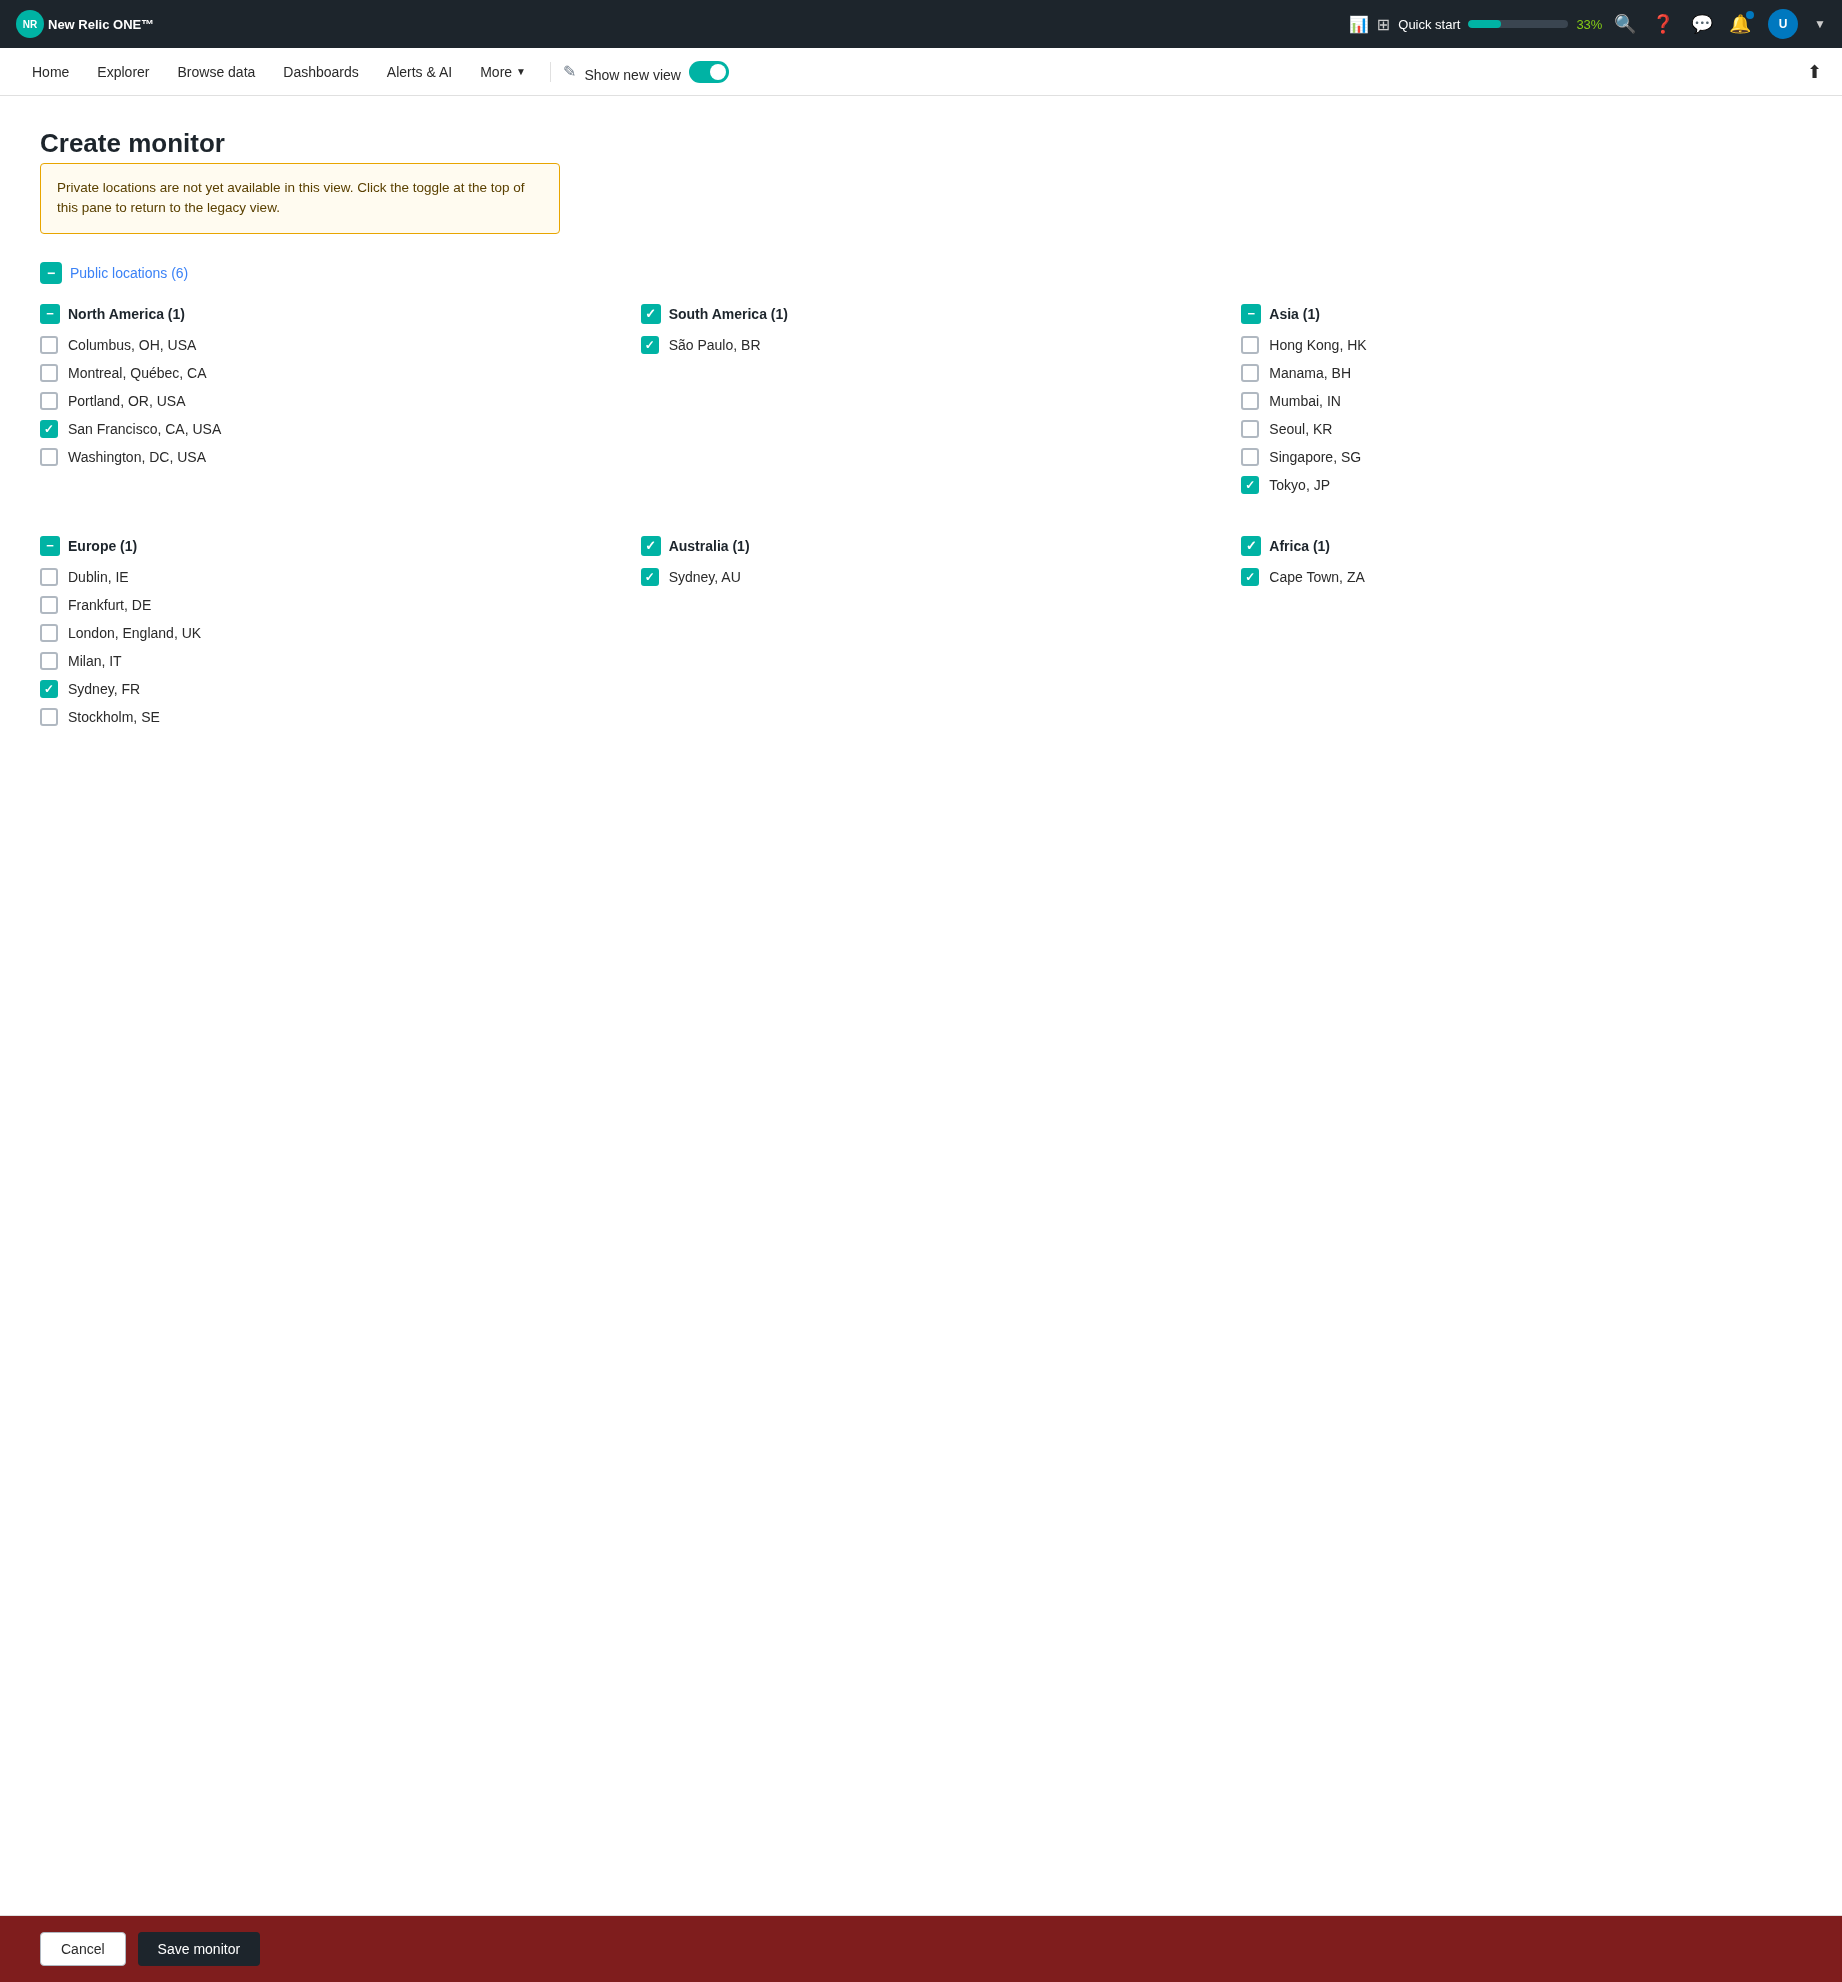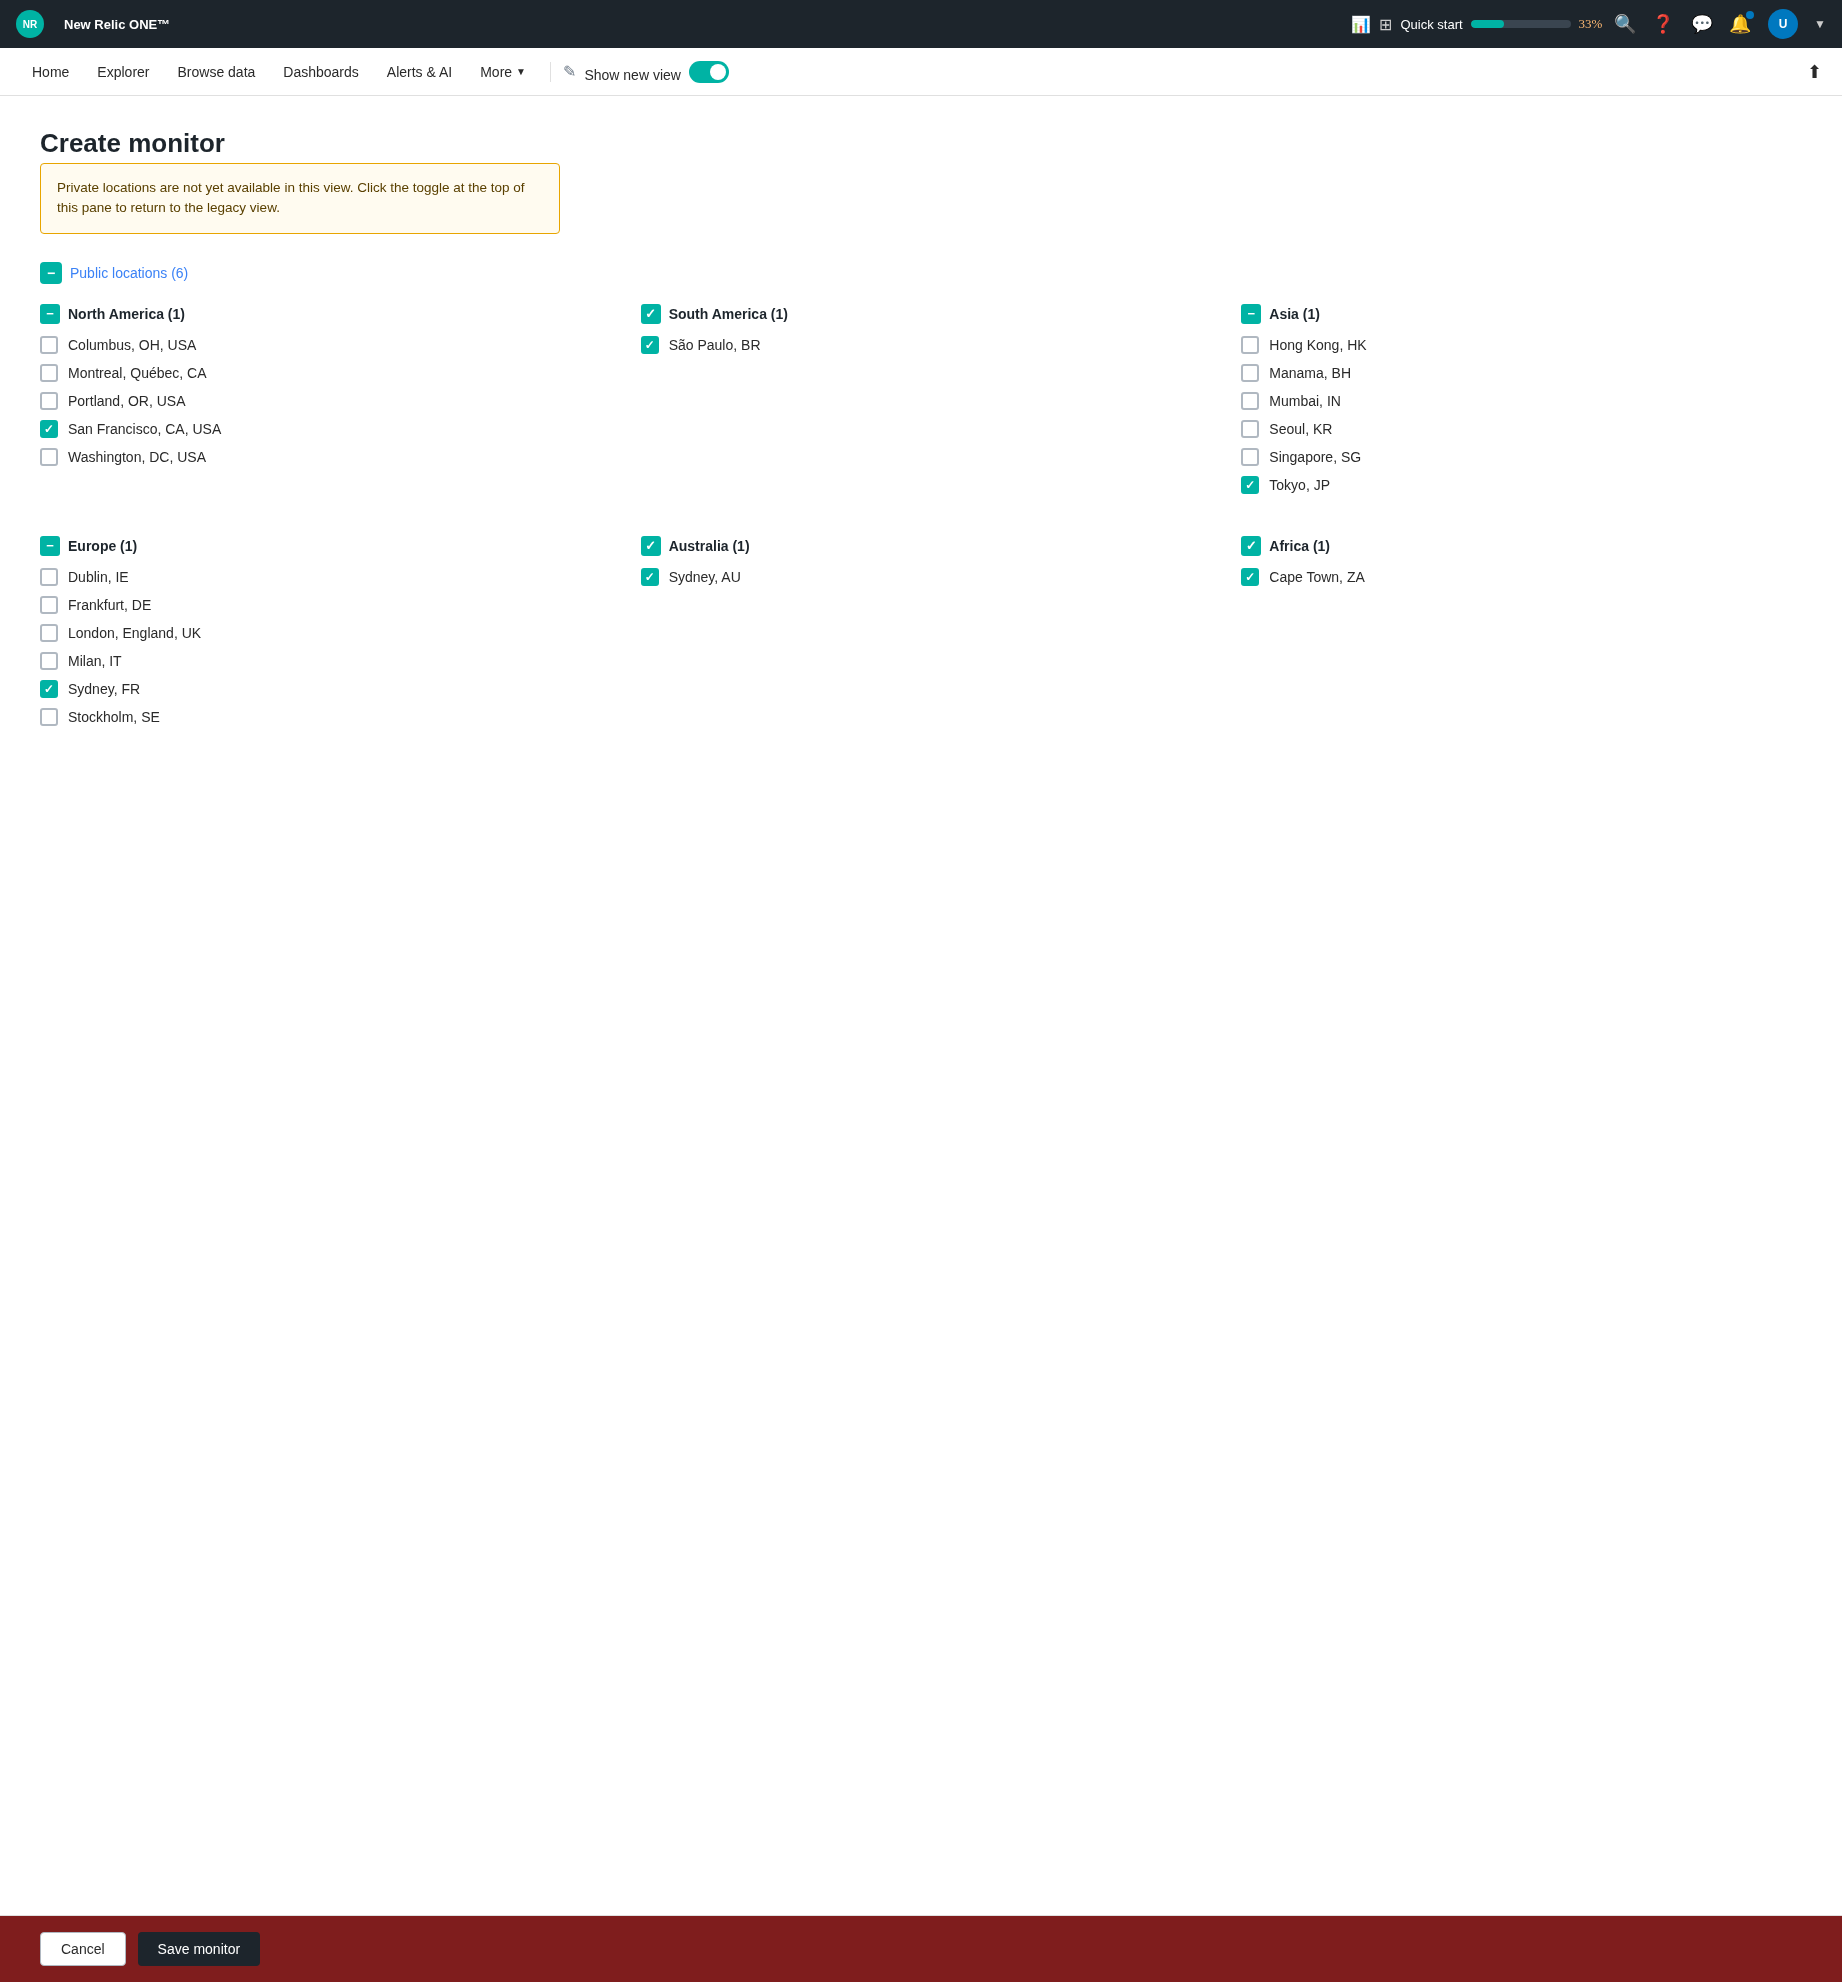--- a/index.html
+++ b/index.html
@@ -10,21 +10,21 @@
       background: #1d252c;
       height: 48px;
       display: flex;
       align-items: center;
       padding: 0 16px;
       gap: 12px;
     }
     .topbar-logo {
       display: flex;
       align-items: center;
-      gap: 20px;
+      gap: 4px;
       color: white;
       font-size: 13px;
       font-weight: 600;
       white-space: nowrap;
     }
     .logo-circle {
       width: 28px;
       height: 28px;
       border-radius: 50%;
       background: #00b3a4;
@@ -330,21 +330,21 @@
     <span>New Relic ONE™</span>
   </div>
   <div class="topbar-spacer"></div>
   <div class="topbar-quickstart">
     <span style="font-size:16px; color:#ccc;">📊</span>
     <span style="font-size:16px; color:#ccc;">⊞</span>
     <span style="color:white;">Quick start</span>
     <div class="progress-bar-bg">
       <div class="progress-bar-fill" style="width:33%;"></div>
     </div>
-    <span style="color:#fdba74;font-family:Liberation Serif, serif;">33%</span>
+    <span style="color:#84cc16;">33%</span>
   </div>
   <div class="topbar-icons">
     <span class="topbar-icon">🔍</span>
     <span class="topbar-icon">❓</span>
     <span class="topbar-icon">💬</span>
     <span class="topbar-icon notification">🔔</span>
     <div class="user-avatar">U</div>
     <span style="color:#ccc; font-size:12px;">▼</span>
   </div>
 </div>

